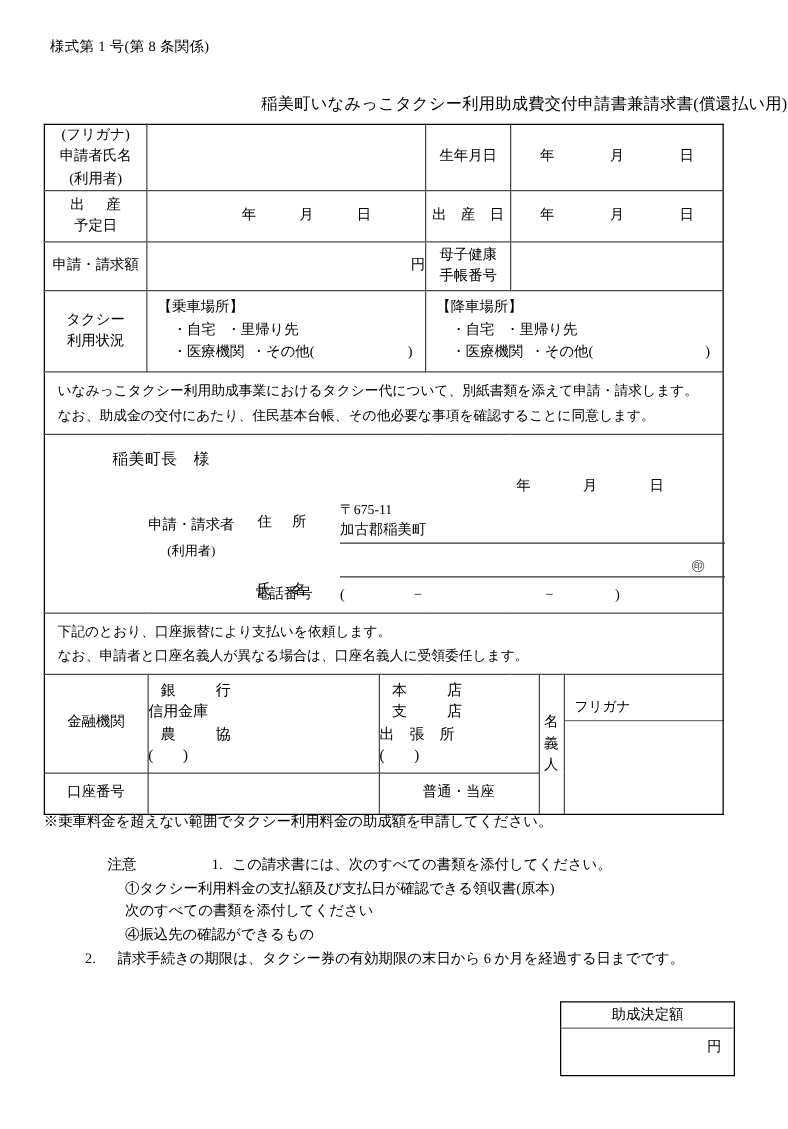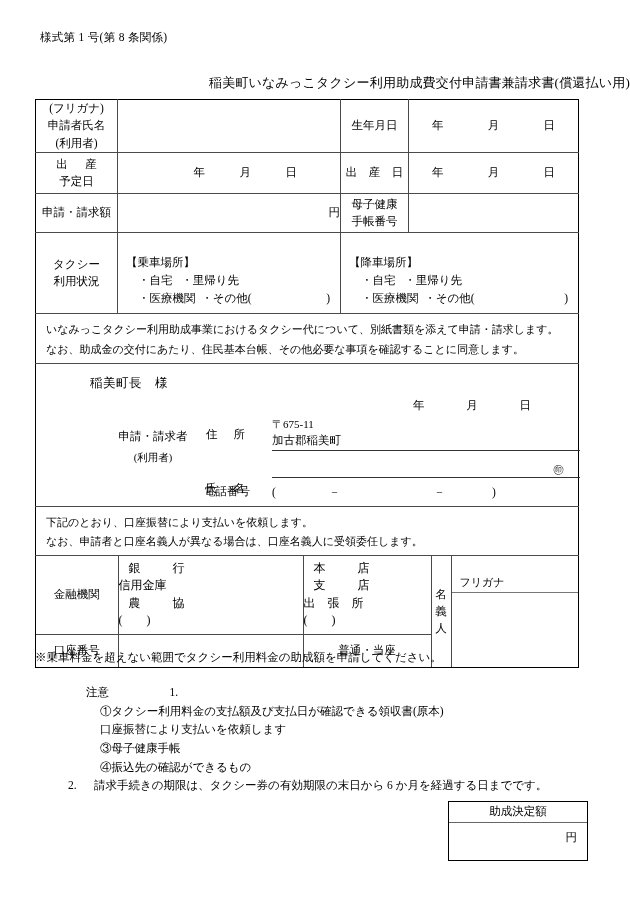--- a/index.html
+++ b/index.html
@@ -88,21 +88,21 @@
   .yen-right {
     text-align: right;
     padding-right: 42px;
   }
 
   .place-block {
     padding: 5px 6px 6px 8px;
     line-height: 1.55;
     font-size: 11.5px;
   }
-  .place-block .ttl { display: block; margin-top: 16px; }
+  .place-block .ttl { display: block; }
   .place-block .row1 { display: block; padding-left: 12px; }
   .place-block .row2 { display: block; padding-left: 12px; position: relative; }
   .place-block .paren-end { position: absolute; right: 4px; }
 
   
   .stmt {
     padding: 6px 10px 4px 10px;
     line-height: 1.75;
     font-size: 11px;
   }
@@ -477,25 +477,25 @@
       </tr>
     </tbody>
   </table>
 
   <div class="note-star">※乗車料金を超えない範囲でタクシー利用料金の助成額を申請してください。</div>
 
   <div class="notes">
     <div class="note-item">
       <div class="note-num">注意</div>
       <div class="note-num two">1.</div>
+      <div class="note-body">この請求書には、次のすべての書類を添付してください。</div>
     </div>
     <div class="sub-list">
       <div>①タクシー利用料金の支払額及び支払日が確認できる領収書(原本)</div>
-      <div>口座振替により支払いを依頼します</div>
-      <div>③母子健康手帳</div>
+      <div>次のすべての書類を添付してください</div>
       <div>④振込先の確認ができるもの</div>
     </div>
     <div class="note2">
       <div class="n">2.</div>
       <div>請求手続きの期限は、タクシー券の有効期限の末日から 6 か月を経過する日までです。</div>
     </div>
   </div>
 
   <div class="decision">
     <div class="d-head">助成決定額</div>

